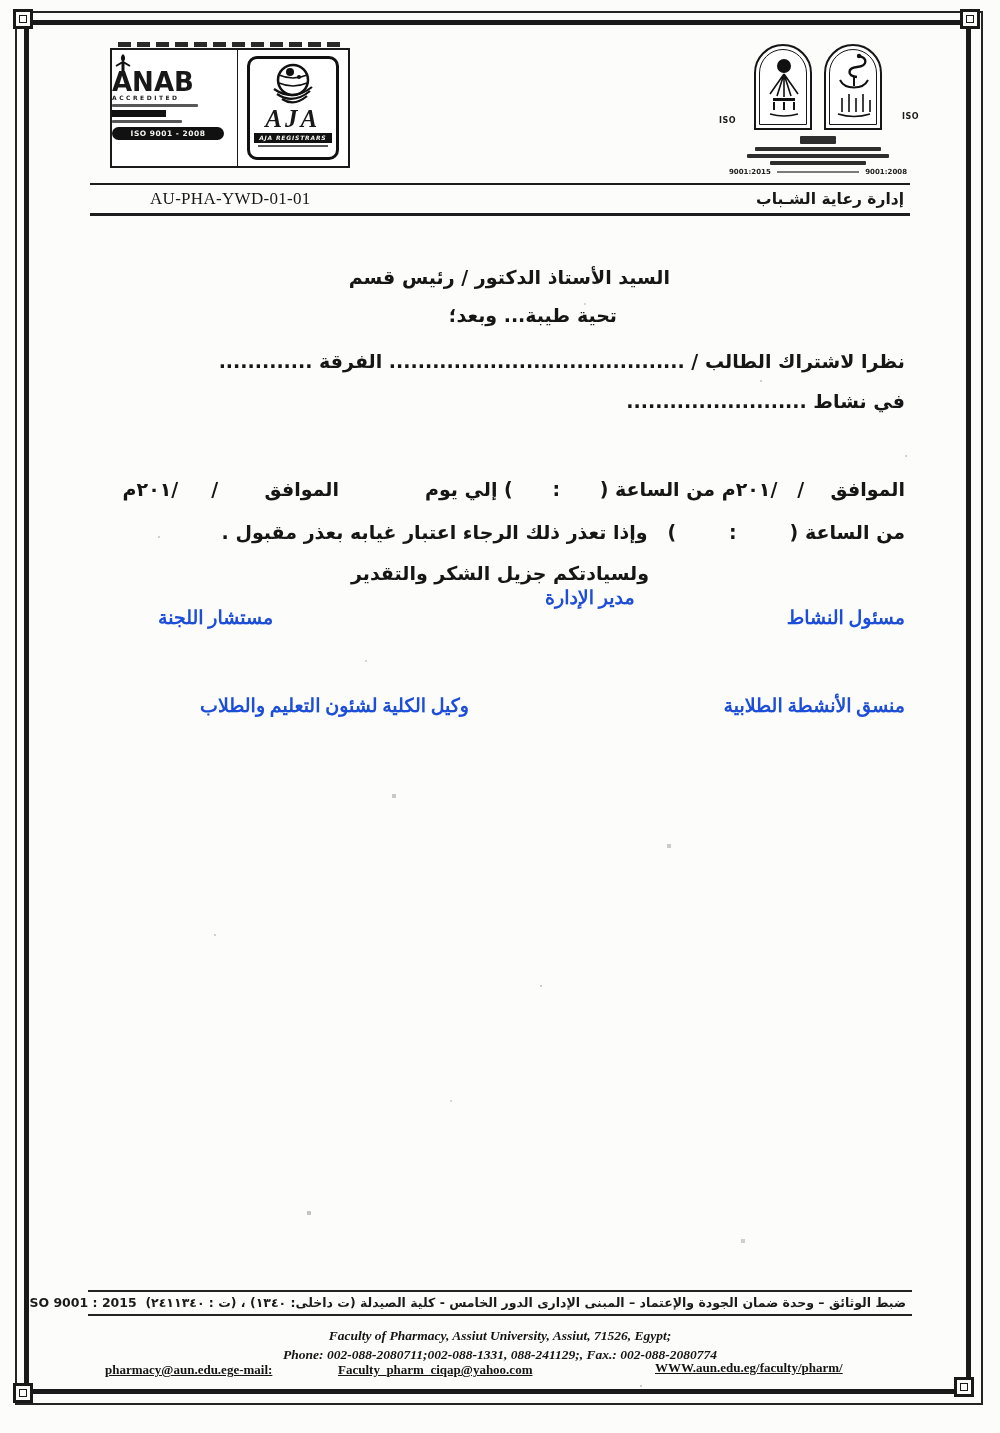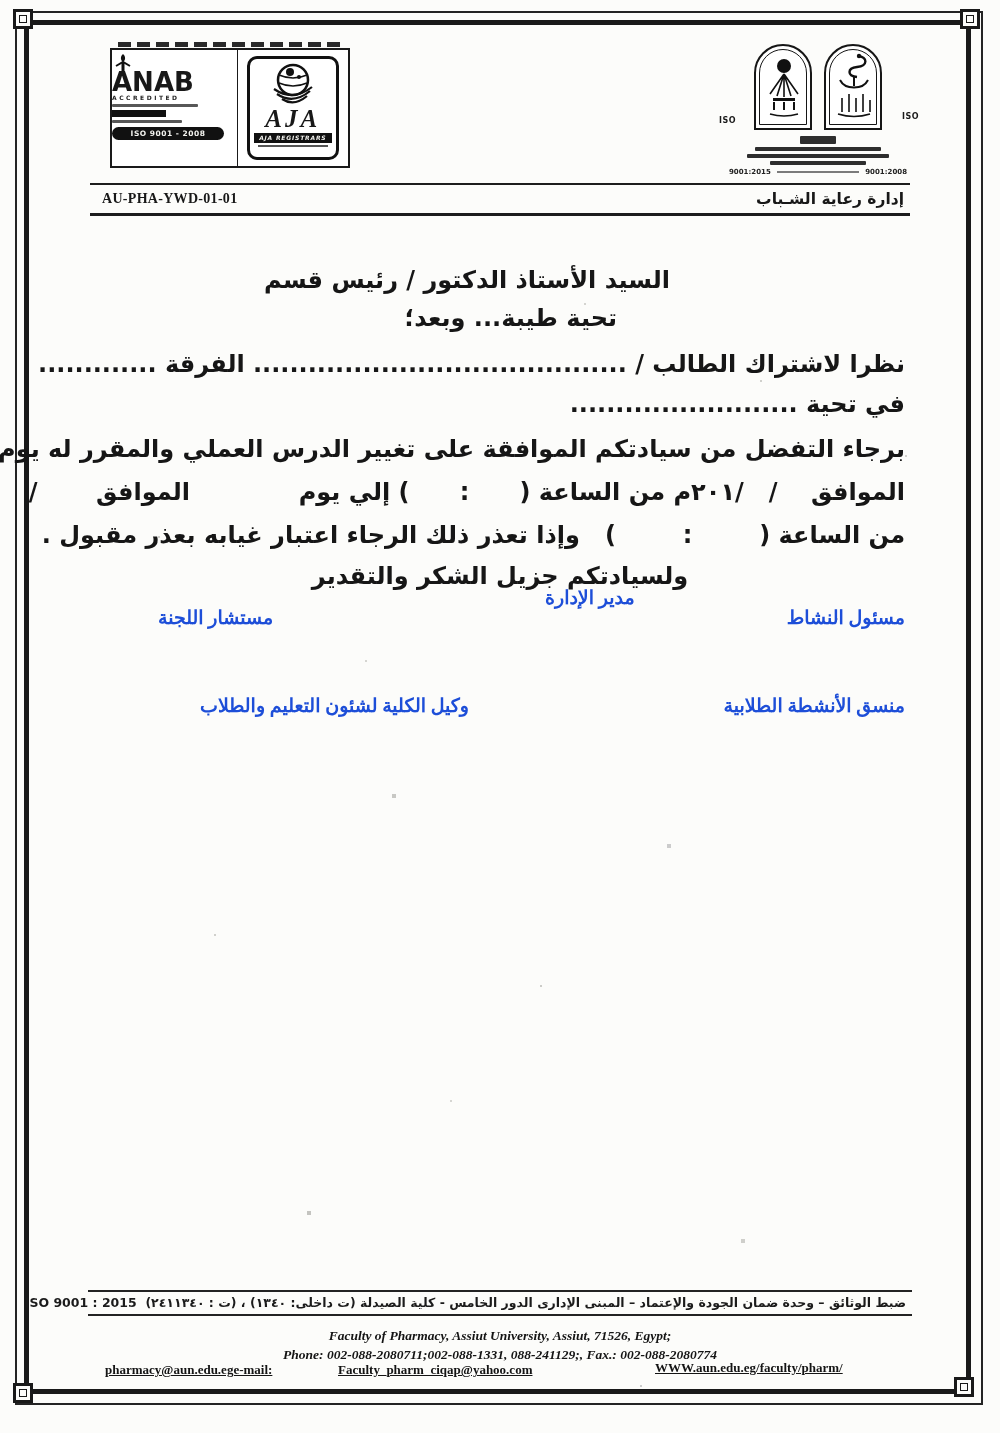--- a/index.html
+++ b/index.html
@@ -44,24 +44,24 @@
   .iso-label.l{left:-24px;top:72px;} .iso-label.r{right:-26px;top:68px;}
   .seal-caption{width:184px;margin-left:-17px;margin-top:4px;display:flex;flex-direction:column;align-items:center;}
   .cap-bar{background:#2e2e2e;border-radius:1px;}
   .cap-num-row{width:178px;display:flex;justify-content:space-between;align-items:center;
                font-size:7px;font-weight:700;color:#222;margin-top:3px;}
   .cap-num-dash{flex:1;height:2px;background:#444;margin:0 6px;opacity:.7;}
   
   .band{position:absolute;left:90px;right:90px;top:183px;height:25px;border-top:2px solid #1d1d1d;
         border-bottom:3px solid #1d1d1d;display:flex;justify-content:space-between;align-items:center;
         padding:1px 6px 2px 12px;}
-  .doc-code{font-family:"Liberation Serif",serif;font-weight:700;font-size:14px;letter-spacing:.3px;}
+  .doc-code{font-family:"Liberation Serif",serif;font-weight:400;font-size:17px;letter-spacing:.3px;margin-left:48px;}
   .dept{direction:rtl;font-weight:700;font-size:15.5px;}
   
-  .ln{position:absolute;font-weight:700;font-size:24px;white-space:pre;direction:rtl;color:#161616;}
+  .ln{position:absolute;font-weight:700;font-size:19px;white-space:pre;direction:rtl;color:#161616;}
   .ln.center{left:0;right:0;text-align:center;}
   .sig{position:absolute;font-weight:700;font-size:19px;direction:rtl;white-space:pre;color:#1d4ed8;font-family:Liberation Serif, serif;}
   
   .fband{position:absolute;left:88px;right:88px;top:1290px;border-top:2px solid #232323;
          border-bottom:2px solid #232323;padding:3px 6px 4px 2px;direction:rtl;text-align:right;
          font-weight:700;font-size:12.5px;white-space:pre;color:#1b1b1b;}
   .eng{position:absolute;left:0;right:0;text-align:center;font-family:"Liberation Serif",serif;
        font-style:italic;font-weight:700;font-size:13.5px;color:#141414;}
   .mail{position:absolute;font-family:"Liberation Serif",serif;font-weight:700;font-size:13px;
         text-decoration:underline;color:#141414;}
@@ -156,22 +156,21 @@
   </div>
 
   <div class="band">
     <span class="doc-code">AU-PHA-YWD-01-01</span>
     <span class="dept">إدارة رعاية الشـباب</span>
   </div>
 
   <div class="ln" style="top:266px;right:330px" dir="rtl">السيد الأستاذ الدكتور / رئيس قسم</div>
   <div class="ln" style="top:304px;right:383px" dir="rtl">تحية طيبة... وبعد؛</div>
   <div class="ln" style="top:350px;right:95px" dir="rtl">نظرا لاشتراك الطالب / ......................................... الفرقة .............</div>
-  <div class="ln" style="top:390px;right:95px" dir="rtl">في تحية .........................</div>
-  <div class="ln" style="top:435px;right:95px" dir="rtl">برجاء التفضل من سيادتكم الموافقة على تغيير الدرس العملي والمقرر له يوم</div>
+  <div class="ln" style="top:390px;right:95px" dir="rtl">في نشاط .........................</div>
   <div class="ln" style="top:478px;right:95px" dir="rtl">الموافق    /   /٢٠١م من الساعة (      :      ) إلي يوم             الموافق       /     /٢٠١م</div>
   <div class="ln" style="top:521px;right:95px" dir="rtl">من الساعة (        :        )   وإذا تعذر ذلك الرجاء اعتبار غيابه بعذر مقبول .</div>
   <div class="ln center" style="top:562px" dir="rtl">ولسيادتكم جزيل الشكر والتقدير</div>
 
   <div class="sig" style="top:606px;right:95px" dir="rtl">مسئول النشاط</div>
   <div class="sig" style="top:586px;left:545px" dir="rtl">مدير الإدارة</div>
   <div class="sig" style="top:606px;left:158px" dir="rtl">مستشار اللجنة</div>
   <div class="sig" style="top:694px;right:95px" dir="rtl">منسق الأنشطة الطلابية</div>
   <div class="sig" style="top:694px;left:200px" dir="rtl">وكيل الكلية لشئون التعليم والطلاب</div>
 

